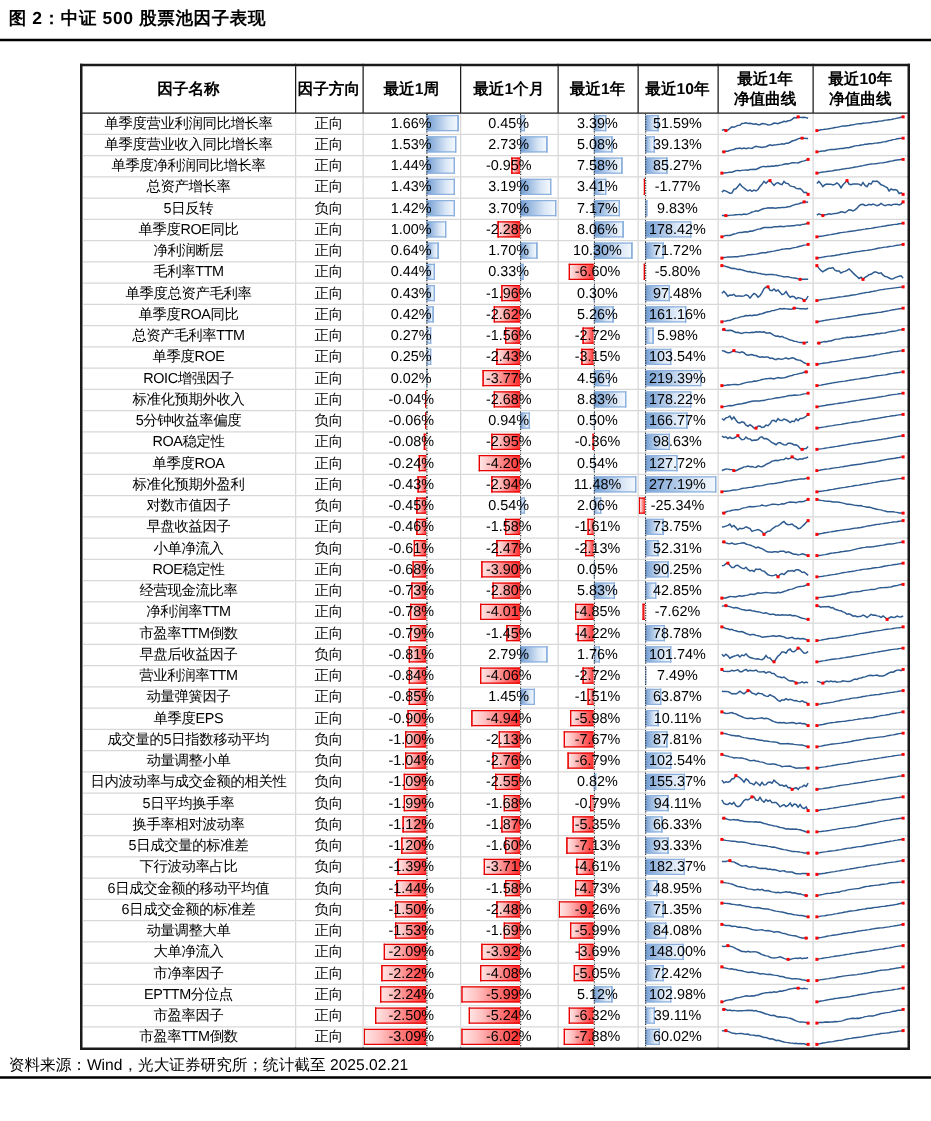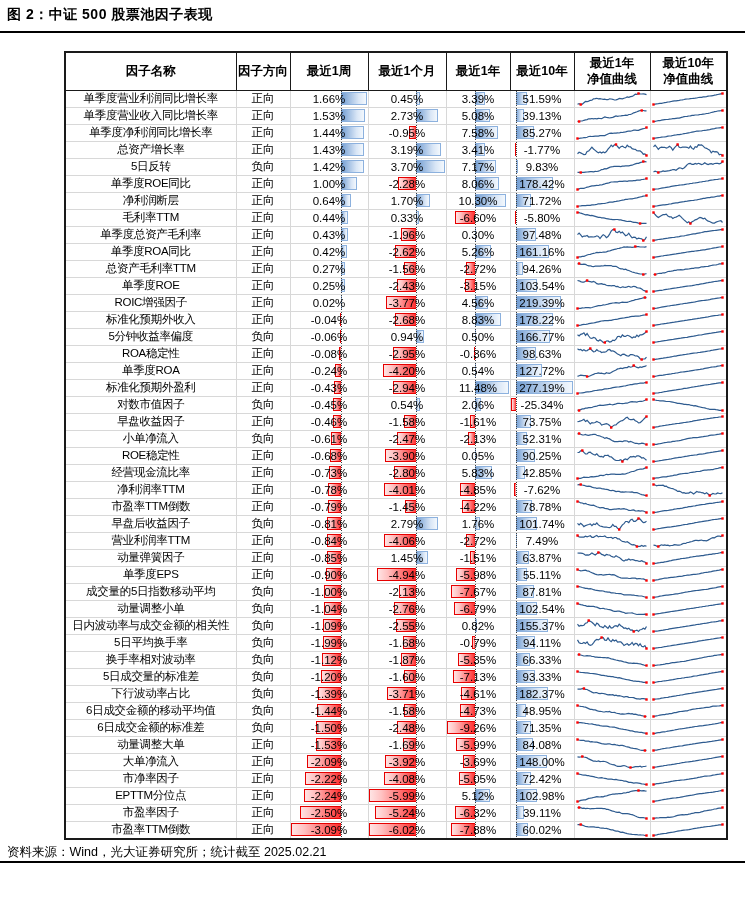--- a/index.html
+++ b/index.html
@@ -285,21 +285,21 @@
                 <rect x="0.3" y="11.3" width="2.4" height="2.4" fill="#ff0000"></rect>
               </svg>
             </td>
           </tr>
           <tr>
             <td class="name">总资产毛利率TTM</td>
             <td class="dir">正向</td>
             <td class="num"><div class="axis" style="left:65.05%"></div><div class="bar pos" style="left:65.05%;width:5.68%"></div><span class="val">0.27%</span></td>
             <td class="num"><div class="axis" style="left:61.93%"></div><div class="bar neg" style="left:45.88%;width:16.05%"></div><span class="val">-1.56%</span></td>
             <td class="num"><div class="axis" style="left:44.65%"></div><div class="bar neg" style="left:31.53%;width:13.11%"></div><span class="val">-2.72%</span></td>
-            <td class="num"><div class="axis" style="left:8.38%"></div><div class="bar pos" style="left:8.38%;width:11.58%"></div><span class="val">94.26%</span></td>
+            <td class="num"><div class="axis" style="left:8.38%"></div><div class="bar pos" style="left:8.38%;width:11.58%"></div><span class="val">5.98%</span></td>
             <td class="spark">
               <svg width="72" height="14" viewBox="0 0 72 14">
                 <polyline points="1.5,1.8 3.1,1.5 4.7,2.3 6.3,2.3 7.9,2.2 9.5,2.4 11.1,3.2 12.7,3.9 14.3,3.8 15.9,4.4 17.5,4.7 19.2,4.1 20.8,4.0 22.4,4.1 24.0,4.2 25.6,3.8 27.2,4.0 28.8,3.4 30.4,3.6 32.0,3.5 33.6,3.7 35.2,3.5 36.8,4.4 38.4,4.4 40.0,4.3 41.6,5.3 43.2,6.3 44.8,6.9 46.4,6.8 48.0,7.6 49.6,7.1 51.2,8.1 52.8,8.5 54.5,9.3 56.1,10.0 57.7,10.3 59.3,11.0 60.9,11.1 62.5,11.7 64.1,12.0 65.7,12.0 67.3,12.5 68.9,12.0 70.5,11.6" fill="none" stroke="#2e5b8f" stroke-width="1.2"></polyline>
                 <rect x="1.9" y="0.3" width="2.4" height="2.4" fill="#ff0000"></rect>
                 <rect x="66.1" y="11.3" width="2.4" height="2.4" fill="#ff0000"></rect>
               </svg>
             </td>
             <td class="spark">
               <svg width="72" height="14" viewBox="0 0 72 14">
                 <polyline points="1.5,12.5 3.1,12.5 4.7,12.0 6.3,11.5 7.9,11.3 9.5,11.4 11.1,10.8 12.7,10.8 14.3,10.2 15.9,9.5 17.5,9.3 19.2,9.2 20.8,8.9 22.4,8.4 24.0,8.3 25.6,7.8 27.2,7.9 28.8,7.7 30.4,7.8 32.0,7.6 33.6,7.2 35.2,7.2 36.8,7.0 38.4,6.6 40.0,6.4 41.6,6.4 43.2,5.8 44.8,5.8 46.4,5.8 48.0,5.4 49.6,4.8 51.2,4.9 52.8,4.6 54.5,4.5 56.1,4.4 57.7,3.9 59.3,3.5 60.9,3.2 62.5,3.0 64.1,2.9 65.7,2.5 67.3,1.9 68.9,1.8 70.5,1.5" fill="none" stroke="#2e5b8f" stroke-width="1.2"></polyline>
@@ -681,21 +681,21 @@
                 <rect x="0.3" y="11.3" width="2.4" height="2.4" fill="#ff0000"></rect>
               </svg>
             </td>
           </tr>
           <tr>
             <td class="name">单季度EPS</td>
             <td class="dir">正向</td>
             <td class="num"><div class="axis" style="left:65.05%"></div><div class="bar neg" style="left:46.11%;width:18.95%"></div><span class="val">-0.90%</span></td>
             <td class="num"><div class="axis" style="left:61.93%"></div><div class="bar neg" style="left:11.11%;width:50.82%"></div><span class="val">-4.94%</span></td>
             <td class="num"><div class="axis" style="left:44.65%"></div><div class="bar neg" style="left:15.81%;width:28.83%"></div><span class="val">-5.98%</span></td>
-            <td class="num"><div class="axis" style="left:8.38%"></div><div class="bar pos" style="left:8.38%;width:18.22%"></div><span class="val">55.11%</span></td>
+            <td class="num"><div class="axis" style="left:8.38%"></div><div class="bar pos" style="left:8.38%;width:18.22%"></div><span class="val">10.11%</span></td>
             <td class="spark">
               <svg width="72" height="14" viewBox="0 0 72 14">
                 <polyline points="1.5,1.5 3.1,2.2 4.7,2.8 6.3,2.7 7.9,2.4 9.5,2.1 11.1,2.8 12.7,3.1 14.3,4.0 15.9,4.7 17.5,5.4 19.2,6.1 20.8,6.6 22.4,6.8 24.0,6.6 25.6,6.6 27.2,7.2 28.8,6.9 30.4,6.7 32.0,6.5 33.6,6.3 35.2,6.9 36.8,6.7 38.4,6.9 40.0,7.7 41.6,8.6 43.2,9.3 44.8,9.8 46.4,10.2 48.0,10.1 49.6,10.2 51.2,10.0 52.8,10.5 54.5,10.4 56.1,10.2 57.7,10.1 59.3,10.2 60.9,10.9 62.5,10.6 64.1,10.5 65.7,11.0 67.3,10.9 68.9,11.6 70.5,12.5" fill="none" stroke="#2e5b8f" stroke-width="1.2"></polyline>
                 <rect x="0.3" y="0.3" width="2.4" height="2.4" fill="#ff0000"></rect>
                 <rect x="69.3" y="11.3" width="2.4" height="2.4" fill="#ff0000"></rect>
               </svg>
             </td>
             <td class="spark">
               <svg width="72" height="14" viewBox="0 0 72 14">
                 <polyline points="1.5,12.5 3.1,12.1 4.7,11.8 6.3,11.6 7.9,11.2 9.5,10.8 11.1,10.5 12.7,10.2 14.3,10.1 15.9,9.9 17.5,9.6 19.2,9.4 20.8,9.3 22.4,9.1 24.0,9.0 25.6,8.7 27.2,8.4 28.8,8.3 30.4,8.1 32.0,7.7 33.6,7.5 35.2,7.2 36.8,7.1 38.4,6.9 40.0,6.6 41.6,6.4 43.2,6.3 44.8,6.2 46.4,6.0 48.0,5.6 49.6,5.2 51.2,4.9 52.8,4.5 54.5,4.3 56.1,4.1 57.7,3.8 59.3,3.6 60.9,3.1 62.5,2.8 64.1,2.6 65.7,2.3 67.3,2.1 68.9,1.7 70.5,1.5" fill="none" stroke="#2e5b8f" stroke-width="1.2"></polyline>

